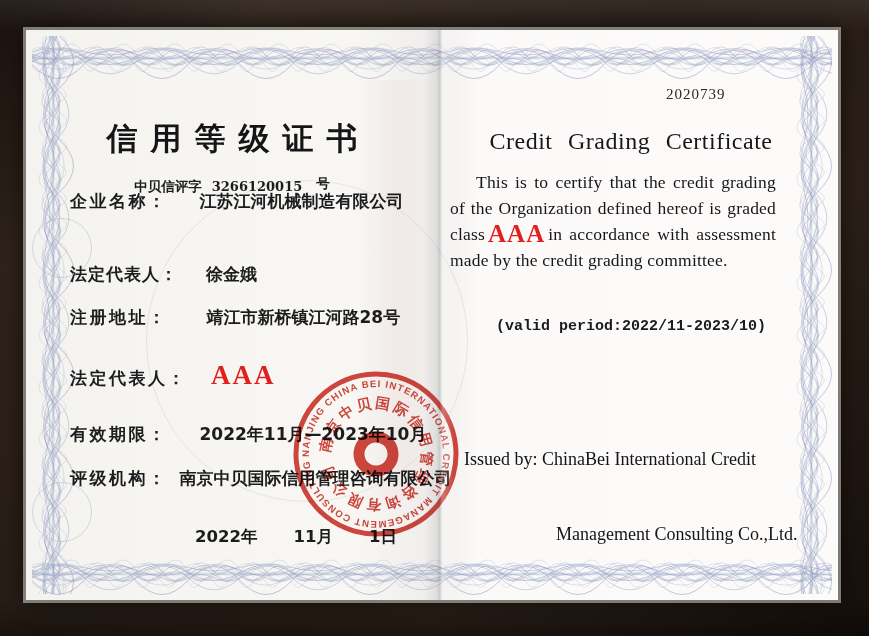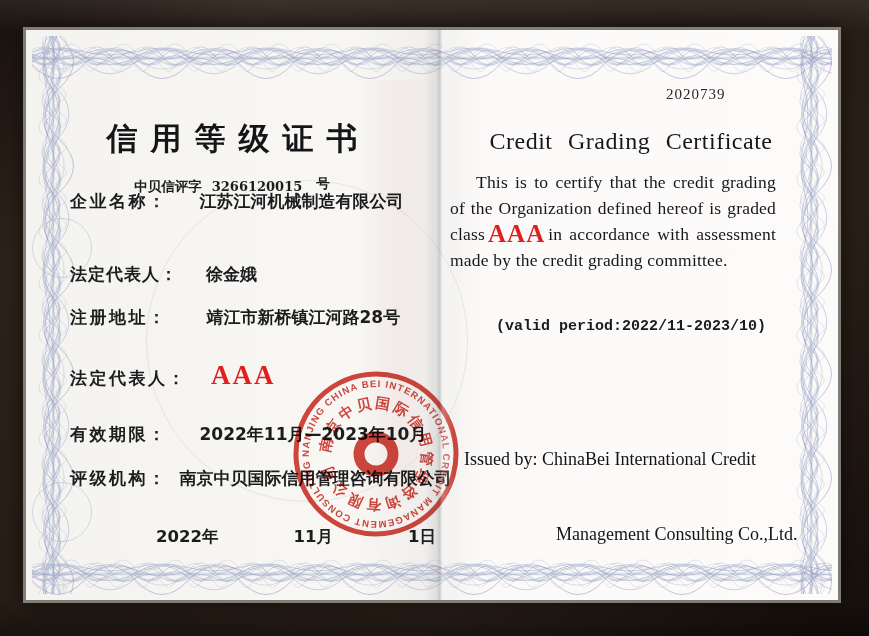--- a/index.html
+++ b/index.html
@@ -35,21 +35,21 @@
   .cert-title{position:absolute;left:0;top:88px;width:412px;text-align:center;
     font-size:31px;font-weight:800;letter-spacing:13px;text-indent:13px;color:#151517;}
   .serial-line{position:absolute;left:0;top:147px;width:412px;text-align:center;color:#1c1c1e;}
   .serial-prefix,.serial-suffix{font-size:13.5px;font-weight:700;font-family:"DejaVu Sans",sans-serif;}
   .serial-number{font-size:13px;font-weight:700;margin:0 14px 0 10px;font-family:"DejaVu Serif",serif;}
   .serial-suffix{position:relative;top:-3px;}
   .field{position:absolute;display:flex;align-items:baseline;}
   .field-label{font-size:17px;font-weight:700;letter-spacing:2.5px;white-space:nowrap;}
   .field-value{font-size:17px;font-weight:700;white-space:nowrap;}
   .grade-red{color:#e01f1f;font-family:"Liberation Serif",serif;font-size:27px;font-weight:800;letter-spacing:2px;}
-  .date-line{position:absolute;left:130px;top:496px;width:280px;display:flex;gap:36px;justify-content:space-between;
+  .date-line{position:absolute;left:130px;top:496px;width:280px;display:flex;gap:36px;justify-content:center;
     font-size:16.5px;font-weight:700;}
   
   .doc-no{position:absolute;left:640px;top:56px;font-size:15px;color:#2a2a2c;letter-spacing:1px;}
   .en-title{position:absolute;left:420px;top:98px;width:370px;text-align:center;
     font-size:24px;color:#17171a;word-spacing:9px;letter-spacing:.5px;}
   .en-body{position:absolute;left:424px;top:139px;width:326px;font-size:17.5px;line-height:26px;
     color:#17171a;text-align:justify;text-indent:26px;letter-spacing:.2px;}
   .en-body .grade-red{font-size:25px;letter-spacing:1px;margin:0 3px;vertical-align:-2px;}
   .valid-period{position:absolute;left:420px;top:288px;width:370px;text-align:center;
     font-family:"Liberation Mono","DejaVu Sans Mono",monospace;font-size:15px;font-weight:600;color:#1c1c1e;}

